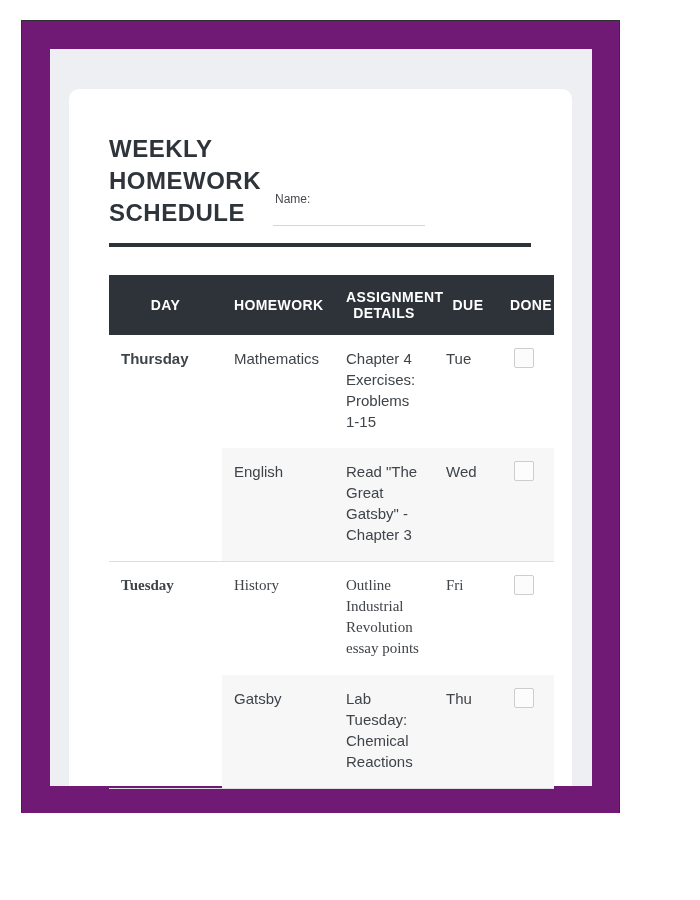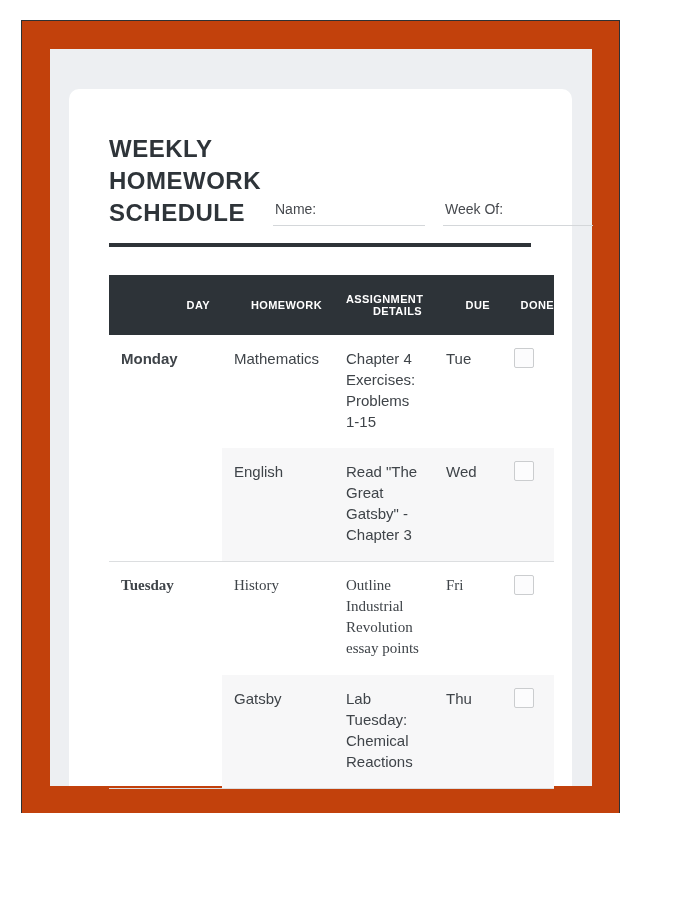--- a/index.html
+++ b/index.html
@@ -4,52 +4,52 @@
 <style>
   html, body { margin:0; padding:0; }
   body {
     width:700px; height:900px; background:#ffffff; position:relative;
     font-family:"Liberation Sans", sans-serif; overflow:hidden;
   }
   .frame {
     position:absolute; left:21px; top:20px;
     width:599px; height:793px; box-sizing:border-box;
     border:1.5px solid #2e3134; border-bottom:none;
-    background:#c2410c; overflow:hidden;
+    background:#701a75; overflow:hidden;
   }
   .panel {
     position:absolute; left:28px; top:28px;
     width:542px; height:737px; background:#edeff2;
   }
   .card {
     position:absolute; left:19px; top:40px;
     width:503px; height:697px; box-sizing:border-box;
     background:#ffffff; border-radius:10px 10px 0 0;
     padding:44px 0 0 40px;
   }
   .header-row { display:flex; align-items:flex-end; }
   .page-title {
     width:160px; font-size:24px; line-height:32px; font-weight:bold;
     letter-spacing:0.5px; color:#2e3439; flex-shrink:0;
   }
   .field {
-    border-bottom:1px solid #d4d7da; font-size:14px; color:#46494e;
-    padding:0 0 8px 2px; margin-bottom:3px; flex-shrink:0;
+    border-bottom:1px solid #d4d7da; font-size:12px; color:#46494e;
+    padding:0 0 19px 2px; margin-bottom:3px; flex-shrink:0;
     white-space:nowrap;
   }
   .field-name { width:150px; margin-left:4px; }
   .field-week { width:148px; margin-left:18px; }
   .rule { width:422px; height:3.5px; background:#2e3338; margin-top:14px; }
   table.hw {
     margin-top:28px; border-collapse:collapse; table-layout:fixed;
     width:445px;
   }
   table.hw th {
-    background:#2d3338; color:#ffffff; font-size:11px; font-weight:bold;
-    letter-spacing:0.4px; text-align:right; vertical-align:middle;
+    background:#2d3338; color:#ffffff; font-size:14px; font-weight:bold;
+    letter-spacing:0.4px; text-align:center; vertical-align:middle;
     padding:10px 12px; height:60px; box-sizing:border-box;
   }
   table.hw th.col-due { padding-left:12px; }
   table.hw th.col-done { padding-left:6px; padding-right:0; }
   table.hw td {
     font-size:15px; color:#3f4449; line-height:21px; vertical-align:top;
     padding:13px 12px 16px 12px; word-wrap:break-word;
   }
   td.day-cell { font-weight:bold; color:#2077d2; font-size:15.5px; }
   tr.alt td { background:#f7f7f8; }
@@ -64,23 +64,20 @@
 
 <div class="frame">
   <div class="panel">
     <div class="card">
 
       <div class="header-row">
         <div class="page-title">WEEKLY HOMEWORK SCHEDULE</div>
         <div class="field field-name">
           <span>Name:</span><span></span>
         </div>
-        <div class="field field-week">
-          <span>Week Of:</span><span></span>
-        </div>
       </div>
 
       <div class="rule"></div>
 
       <table class="hw">
         <colgroup>
           <col style="width:113px">
             <col style="width:112px">
             <col style="width:100px">
             <col style="width:68px">
@@ -90,21 +87,21 @@
           <tr>
             <th class="col-day">DAY</th>
             <th class="col-subject">HOMEWORK</th>
             <th class="col-details">ASSIGNMENT DETAILS</th>
             <th class="col-due">DUE</th>
             <th class="col-done">DONE</th>
           </tr>
         </thead>
         <tbody>
           <tr>
-            <td class="day-cell" rowspan="2">Monday</td>
+            <td class="day-cell" rowspan="2">Thursday</td>
             <td>Mathematics</td>
             <td>Chapter 4 Exercises: Problems 1-15</td>
             <td>Tue</td>
             <td><span class="checkbox"></span></td>
           </tr>
           <tr class="alt">
             <td>English</td>
             <td>Read "The Great Gatsby" - Chapter 3</td>
             <td>Wed</td>
             <td><span class="checkbox"></span></td>

